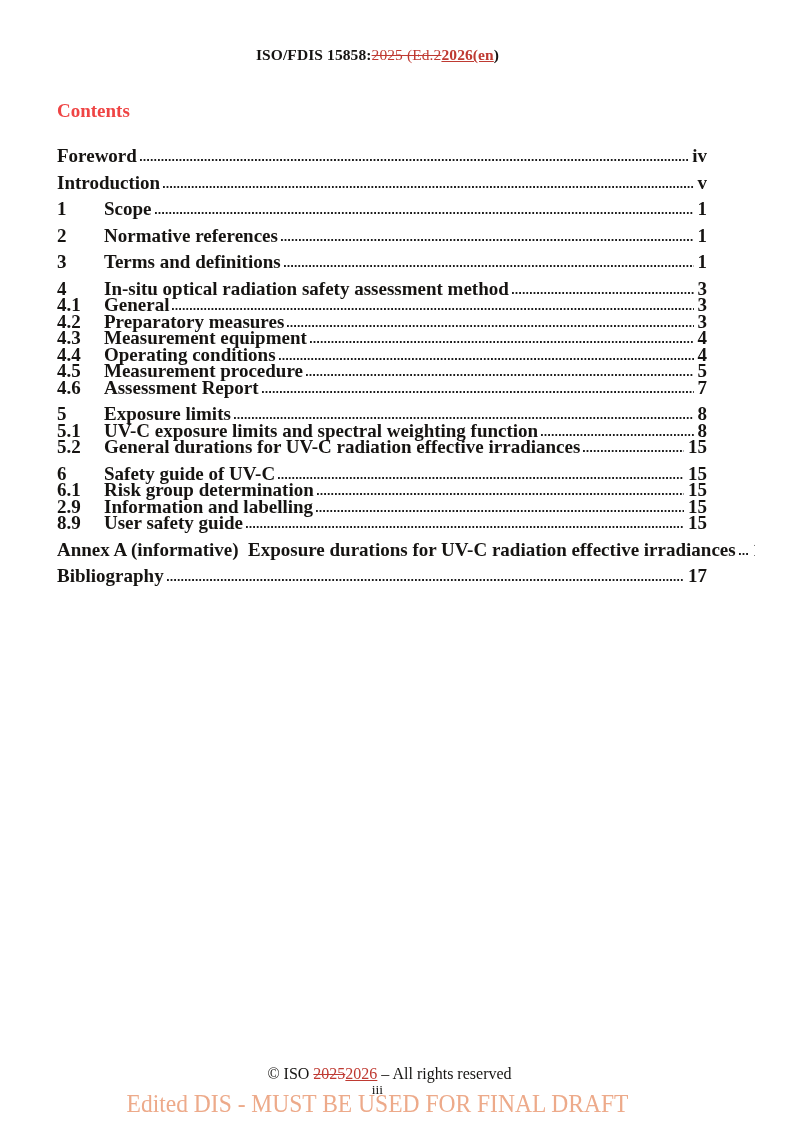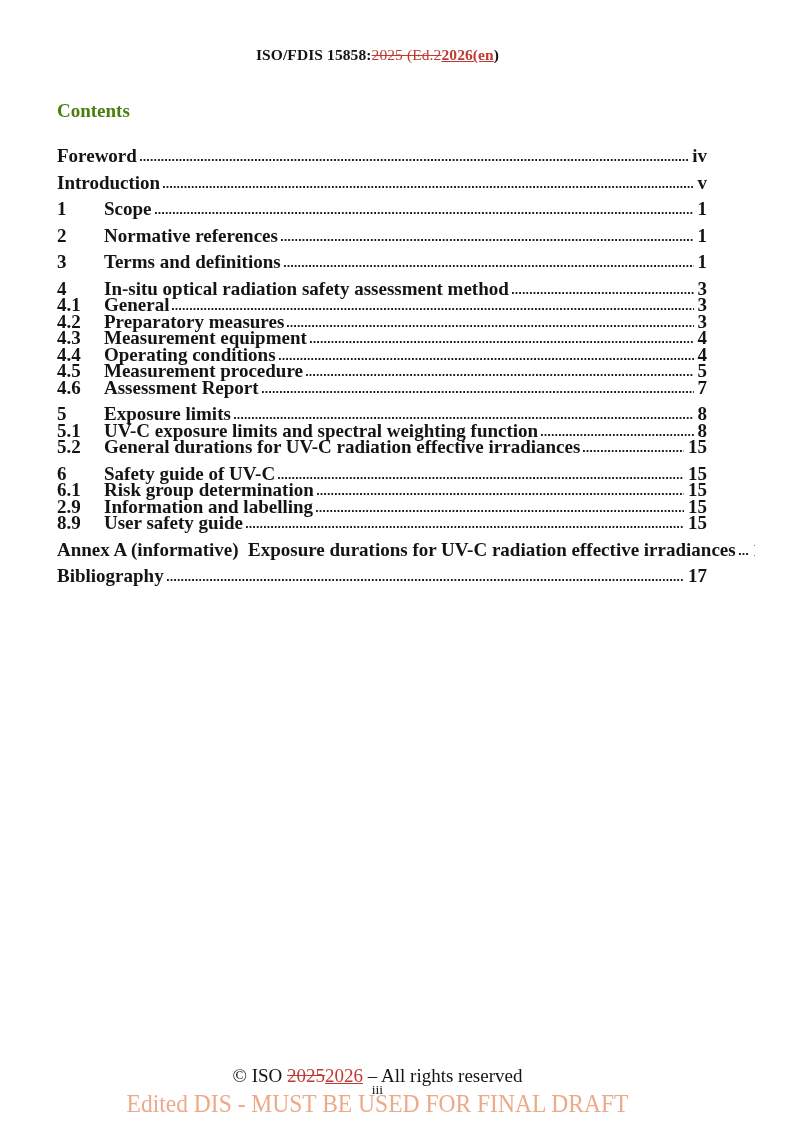--- a/index.html
+++ b/index.html
@@ -50,21 +50,21 @@
   .content {
     position: absolute;
     left: 57px;
     top: 100px;
     width: 650px;
   }
   .contents-heading {
     margin: 0 0 26px 0;
     font-size: 19px;
     font-weight: bold;
-    color: #4d7c0f;
+    color: #ef4444;
   }
 
   .toc { display: block; }
   .toc-row {
     display: flex;
     align-items: flex-end;
     line-height: 16.5px;
     font-size: 19px;
     font-weight: bold;
     white-space: nowrap;
@@ -81,24 +81,24 @@
     background-image: radial-gradient(circle at 1.1px 1.1px, #1a1a1a 0.85px, rgba(0,0,0,0) 1.15px);
     background-size: 3.6px 2.2px;
     background-repeat: repeat-x;
   }
   .toc-row .pg { flex: 0 0 auto; padding-left: 2px; }
 
   
   .copyright {
     position: absolute;
     top: 1065px;
-    left: 0;
-    width: 100%;
-    text-align: center;
-    font-size: 19px;
+    left: 12px;
+    width: 100%;
+    text-align: center;
+    font-size: 16px;
     white-space: pre;
     z-index: 3;
   }
   .copyright .del {
     color: var(--revision-red, #bf3a32);
     text-decoration: line-through;
   }
   .copyright .ins {
     color: var(--revision-red, #bf3a32);
     text-decoration: underline;

